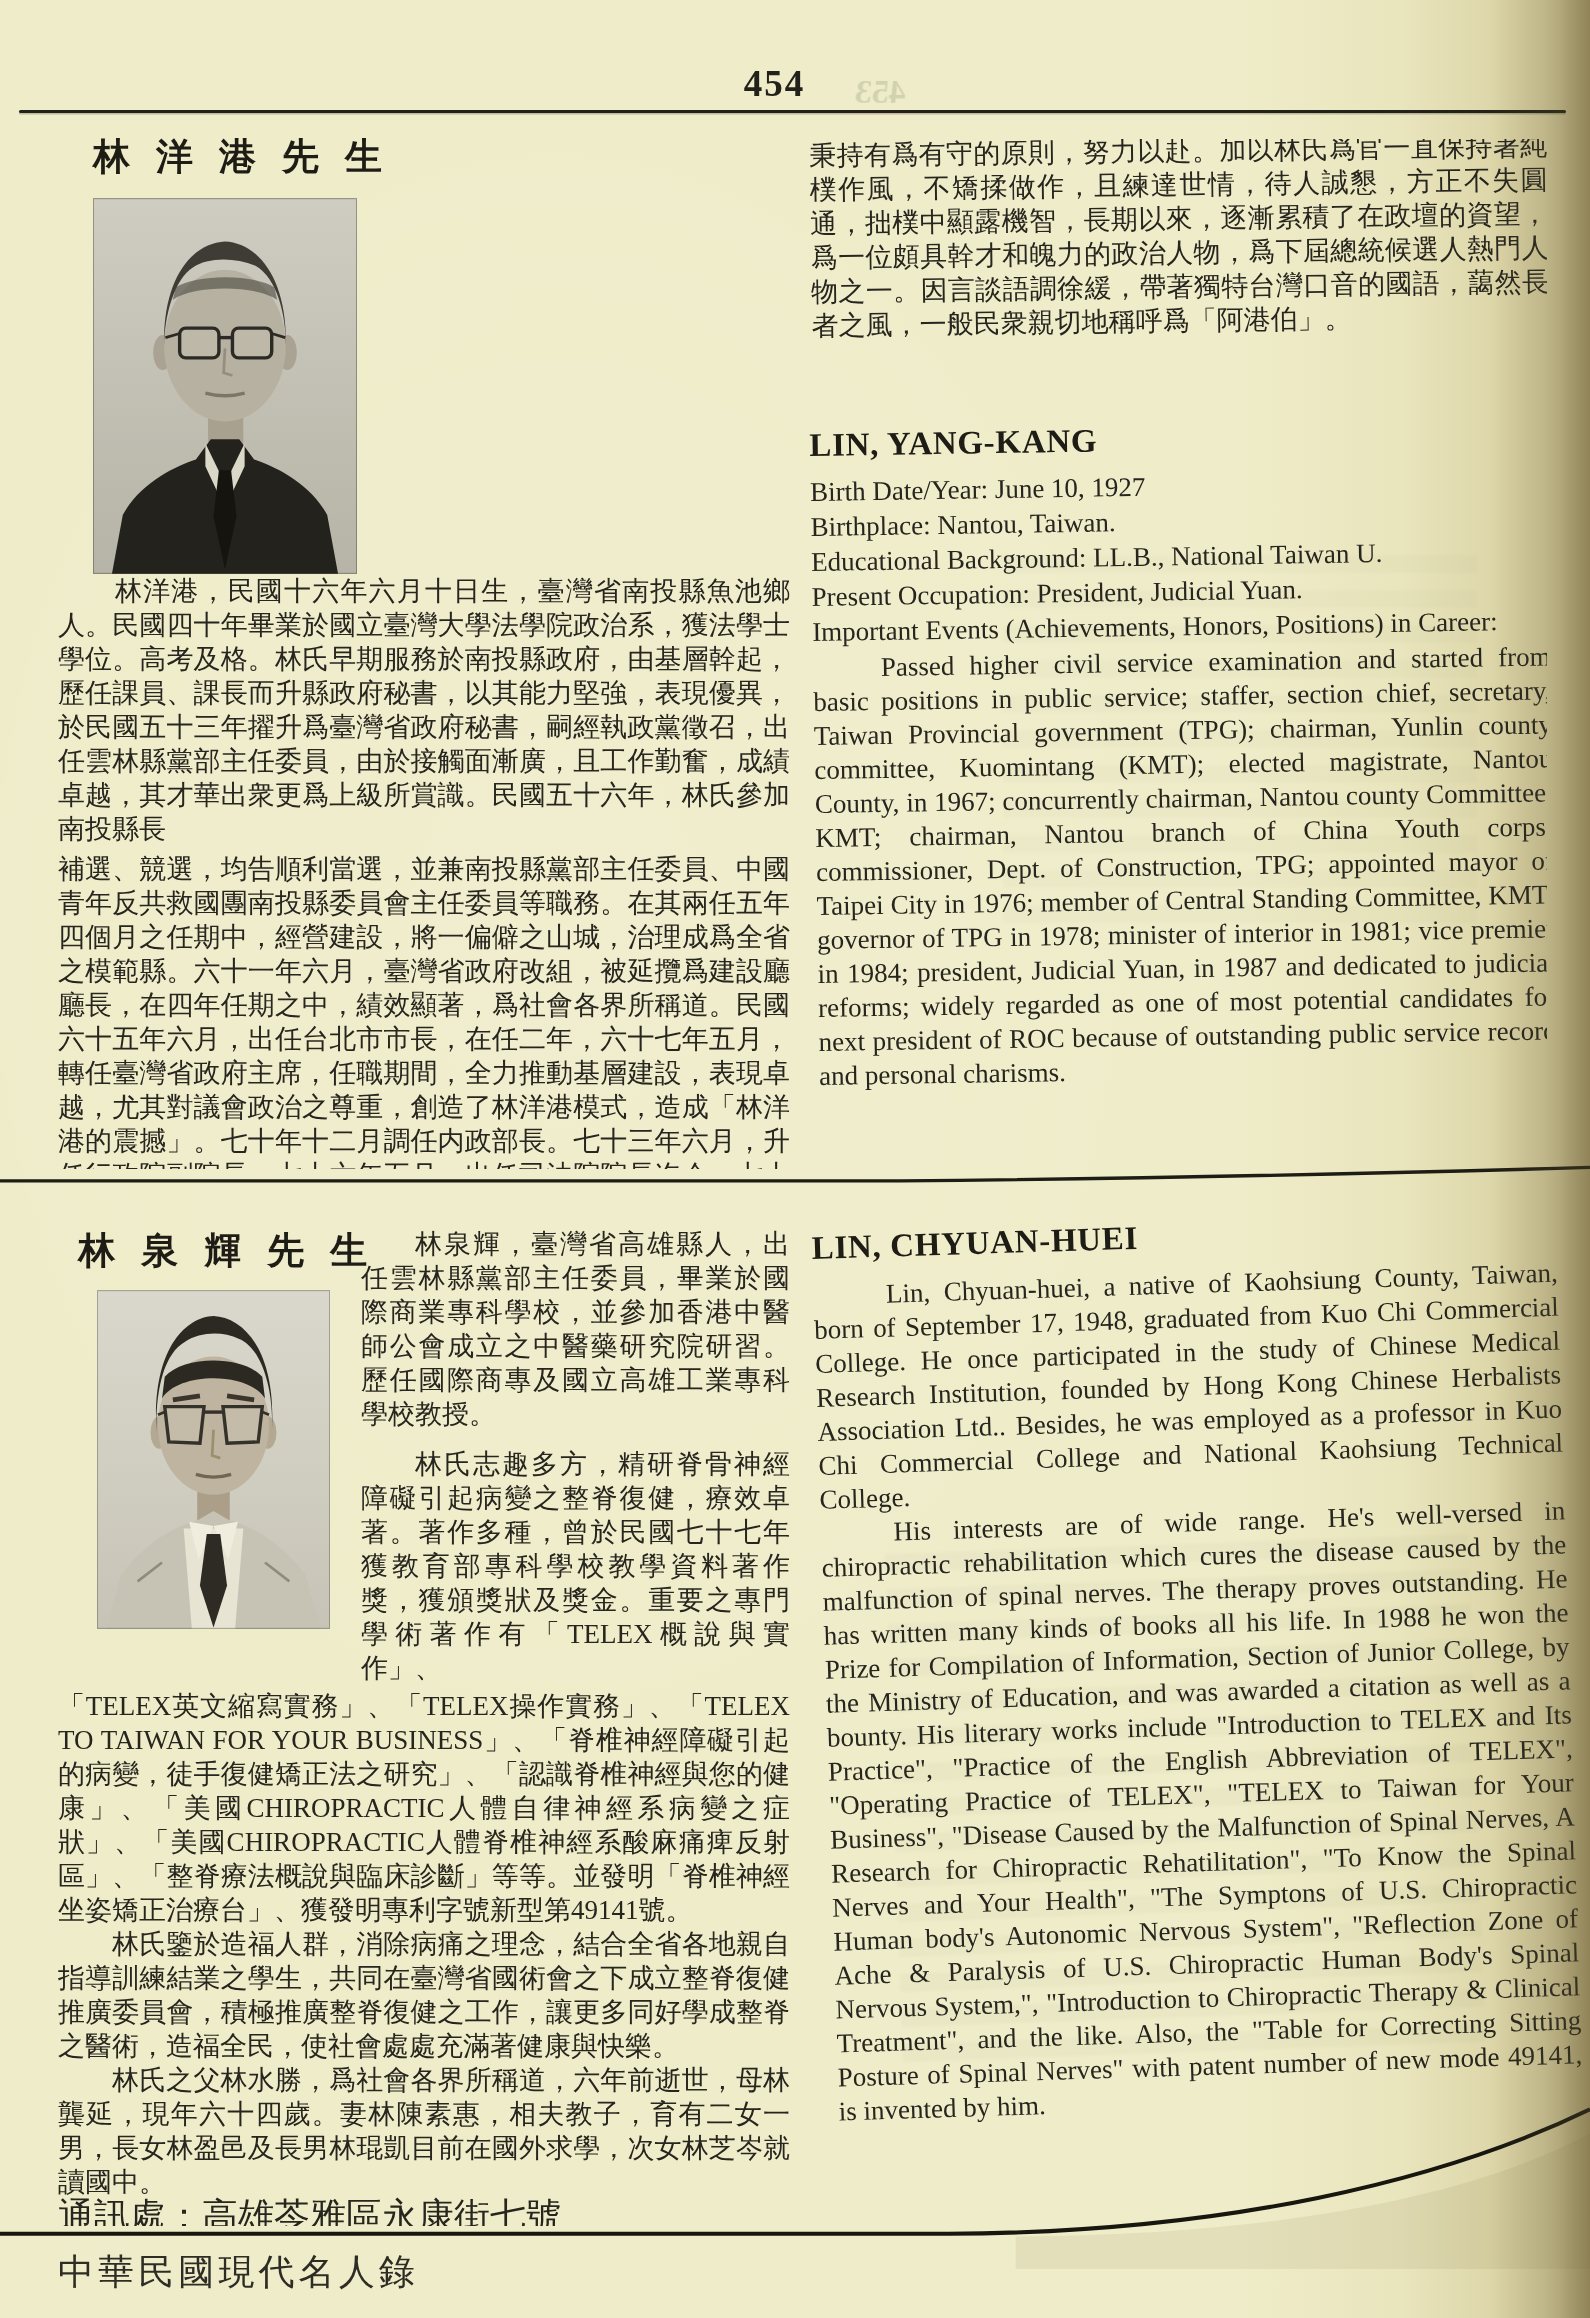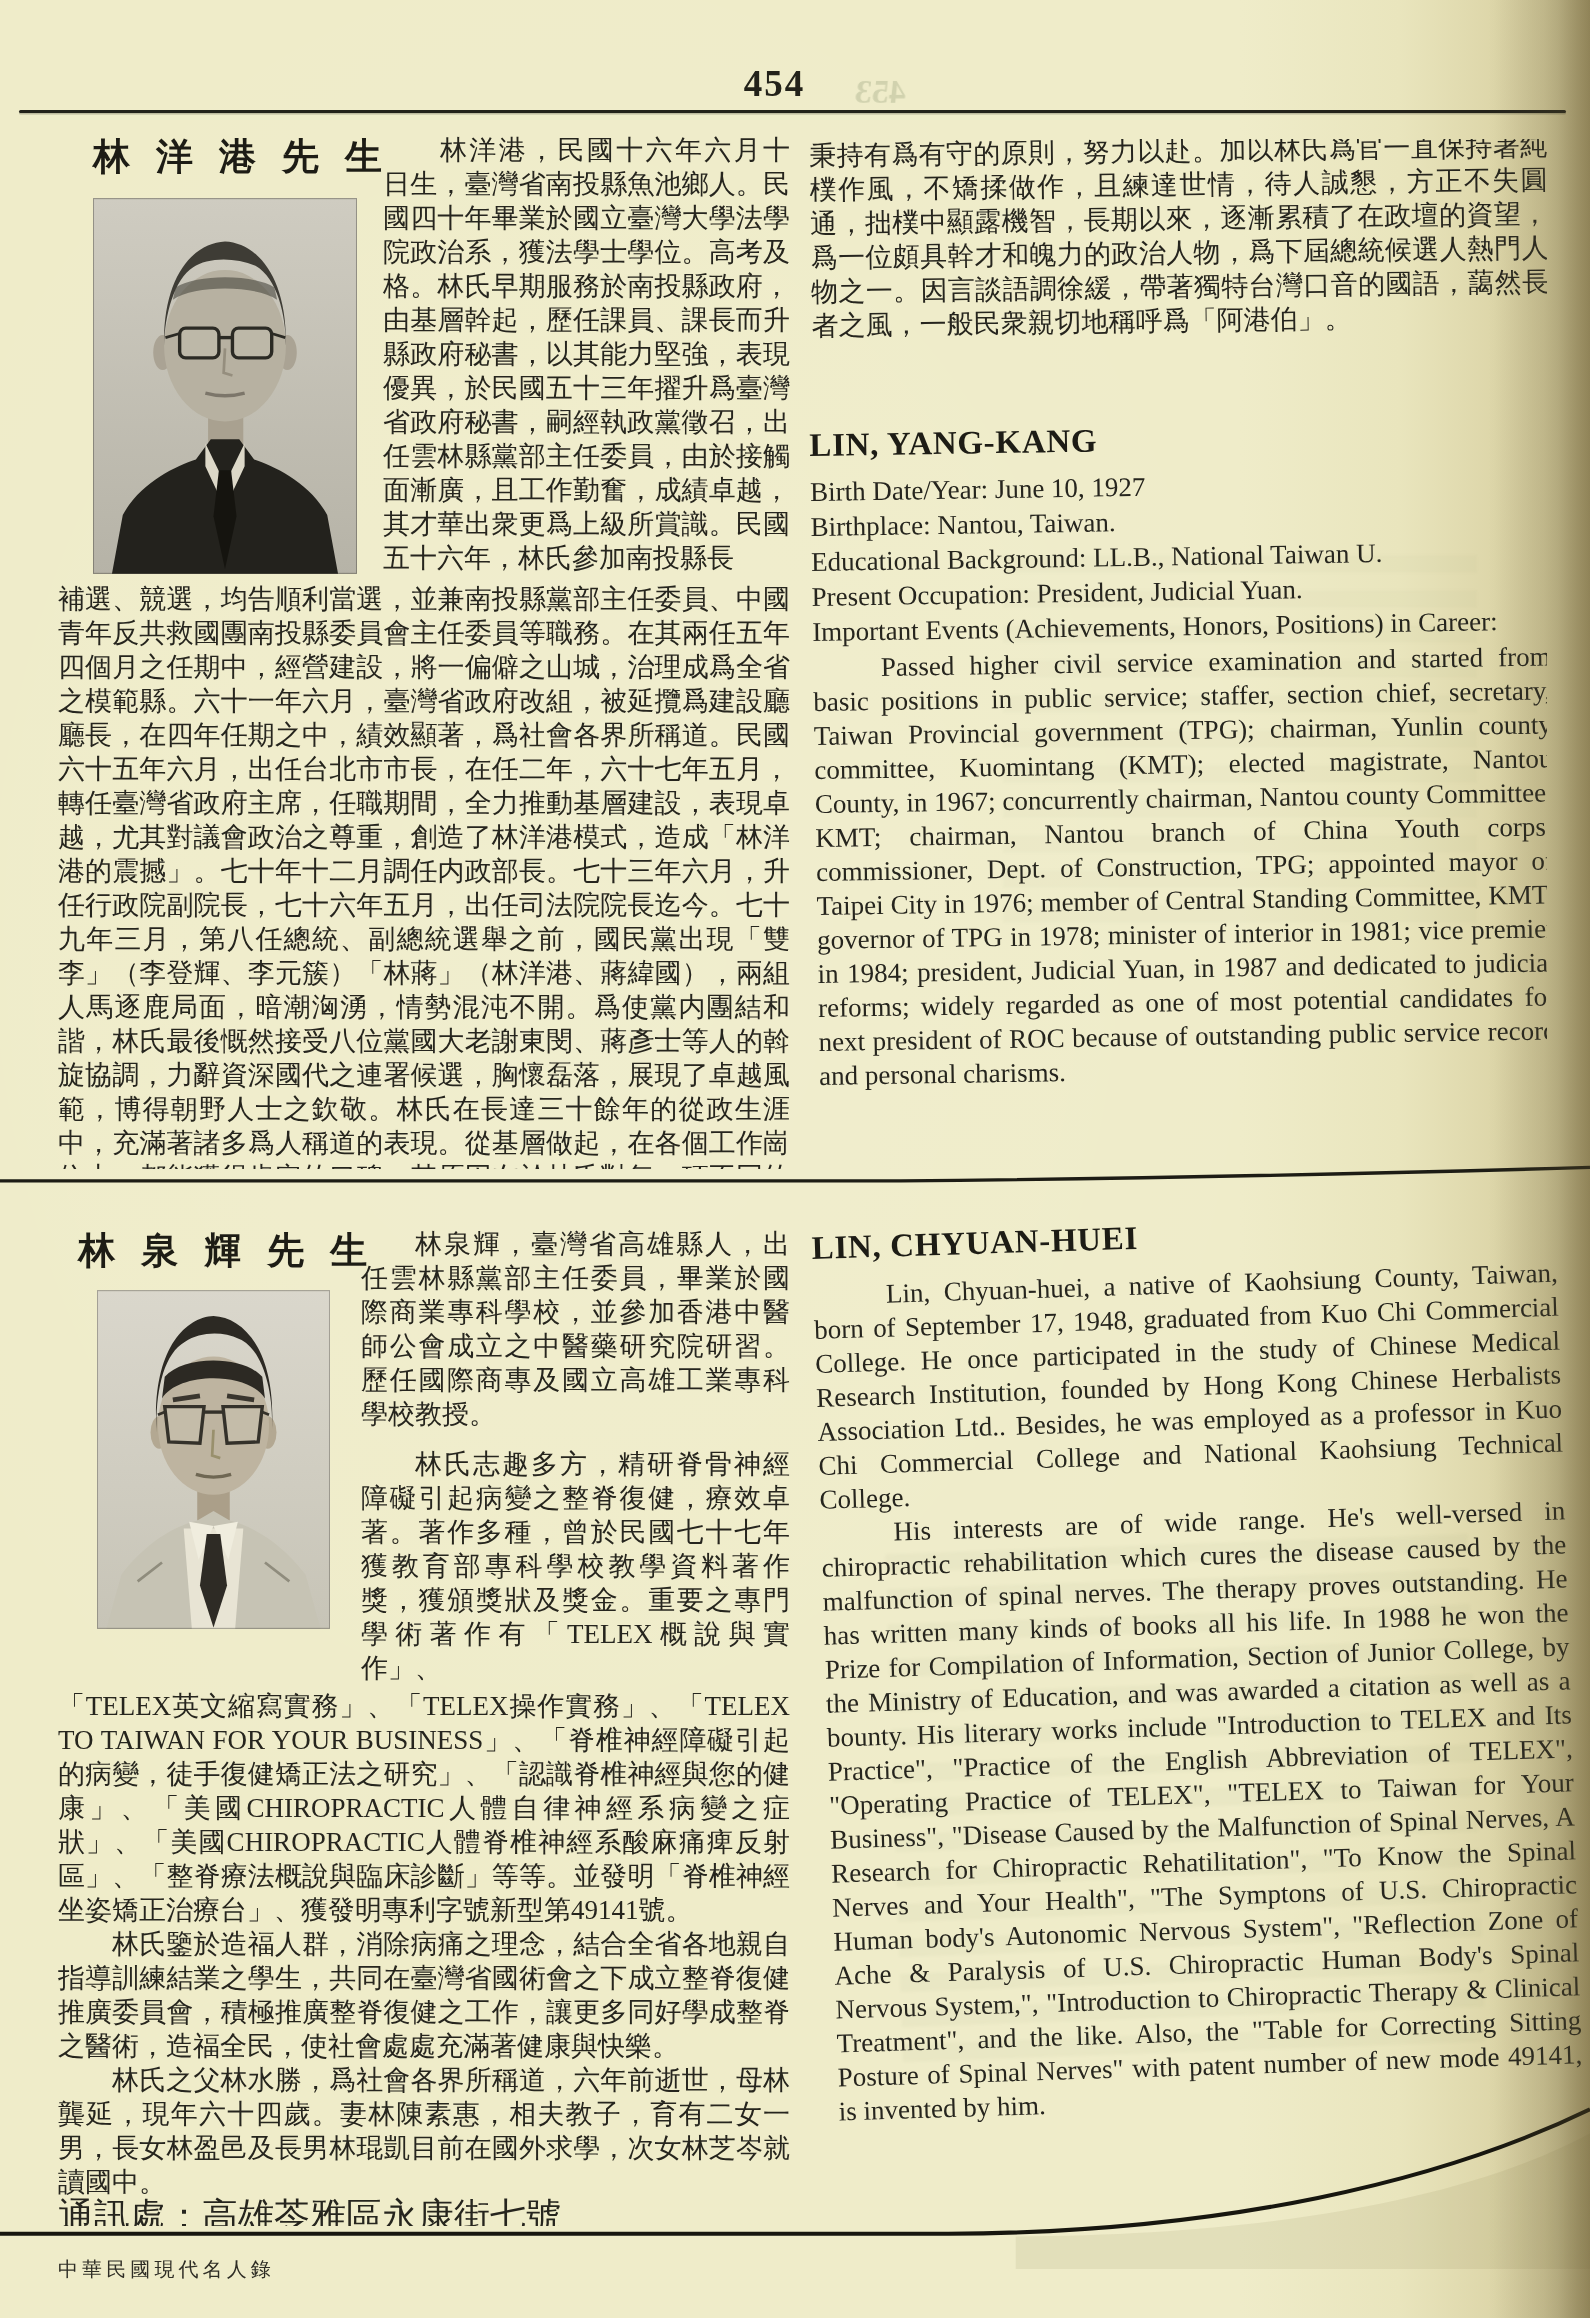--- a/index.html
+++ b/index.html
@@ -39,21 +39,21 @@
   .en-body{font-size:27px;line-height:34px;text-align:justify;color:#26251e;}
   .entry-title{
     font-size:37px;line-height:47px;font-weight:bold;color:#1d1c15;
     letter-spacing:26px;white-space:nowrap;
   }
   .en-name{font-size:33px;line-height:39px;font-weight:bold;color:#1d1c15;letter-spacing:0.7px;}
   .en-field{font-size:27px;line-height:35px;color:#26251e;}
 
   
   #entry1-left{position:absolute;left:58px;top:133px;width:732px;height:1036px;overflow:hidden;}
-  #entry1-left .media-row{display:flex;align-items:flex-start;}
+  #entry1-left .media-row{display:flex;align-items:flex-start;flex-direction:column;}
   #entry1-left .stack{width:325px;flex:0 0 325px;}
   #entry1-left .stack .entry-title{margin-left:35px;}
   #entry1-left .stack svg{display:block;margin:17.6px 0 0 35px;}
   #entry1-zh-beside{flex:1;text-indent:57px;}
   #entry1-zh-full{margin-top:6.8px;}
 
   #entry1-right{position:absolute;left:809px;top:139px;width:738px;height:1030px;overflow:hidden;}
   #entry1-zh-cont{transform:rotate(-0.8deg);transform-origin:left top;}
   #entry1-en{transform:rotate(-0.9deg);transform-origin:left top;margin-top:83px;}
   #entry1-en .en-name{margin-bottom:9.5px;}
@@ -78,21 +78,21 @@
   #entry2-right{position:absolute;left:811px;top:1229px;width:745px;height:982px;}
   #entry2-en{transform:rotate(-1.8deg);transform-origin:left top;}
   #entry2-en .en-name{margin-bottom:11px;}
   #entry2-en-p1,#entry2-en-p2{text-indent:73px;}
   p{margin:0;}
 
   
   #bottom-curl{position:absolute;left:0;top:2093px;width:1590px;height:176px;}
   #footer-title{
     position:absolute;left:58px;top:2248px;
-    font-size:20px;letter-spacing:4.1px;color:#2e2d25;margin-top:8px;
+    font-size:36px;letter-spacing:4.1px;color:#2e2d25;
   }
 
   
   .bleed{
     position:absolute;opacity:0.07;filter:blur(1.4px);pointer-events:none;
     background:repeating-linear-gradient(180deg, rgba(90,110,70,.55) 0 17.6px, rgba(90,110,70,0) 17.6px 35px);
   }
   #bleed-1{left:894px;top:1544px;width:583px;height:515px;transform:rotate(-2deg);}
   #bleed-2{left:1003px;top:555px;width:474px;height:379px;opacity:0.05;}
   #right-edge-shade{

